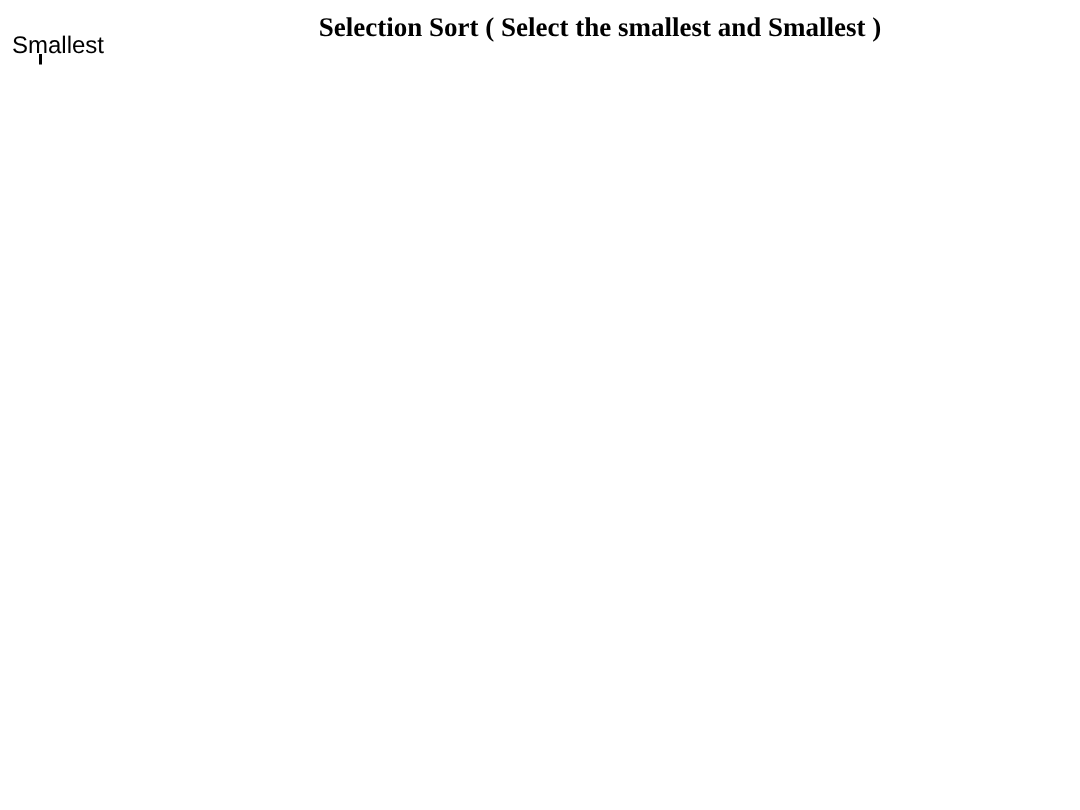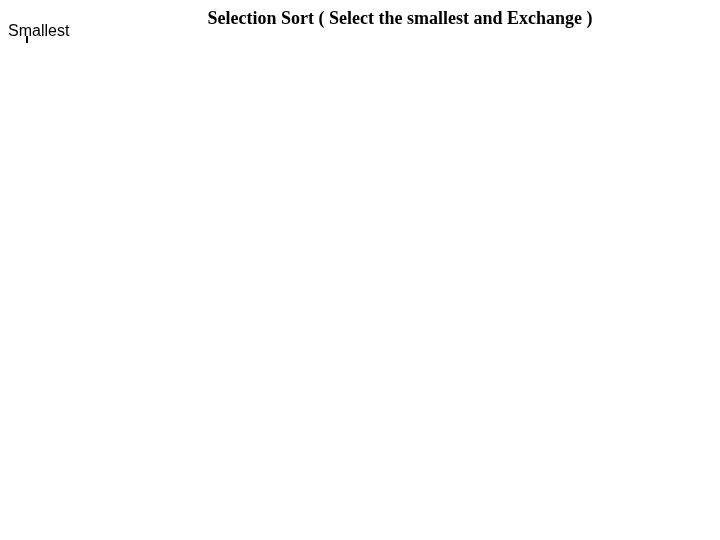--- a/index.html
+++ b/index.html
@@ -114,21 +114,21 @@
     border-left: 5px solid transparent;
     border-right: 5px solid transparent;
     border-bottom: 7px solid #000;
   }
   .swap-arc .ah-l { left: -5px; }
   .swap-arc .ah-r { right: -5px; }
 </style>
 </head>
 <body>
 
-<div class="title">Selection Sort ( Select the smallest and Exchange )</div>
+<div class="title">Selection Sort ( Select the smallest and Smallest )</div>
 <div class="smallest-label">Smallest</div>
 
 <div class="arrow-down" style="top:36px; left:26px;"></div>
 
 <div class="grid-area">
 
   <div class="row-wrap">
     <div class="lead-cell">8</div>
     <div class="array">
       <div class="cell">23</div>

